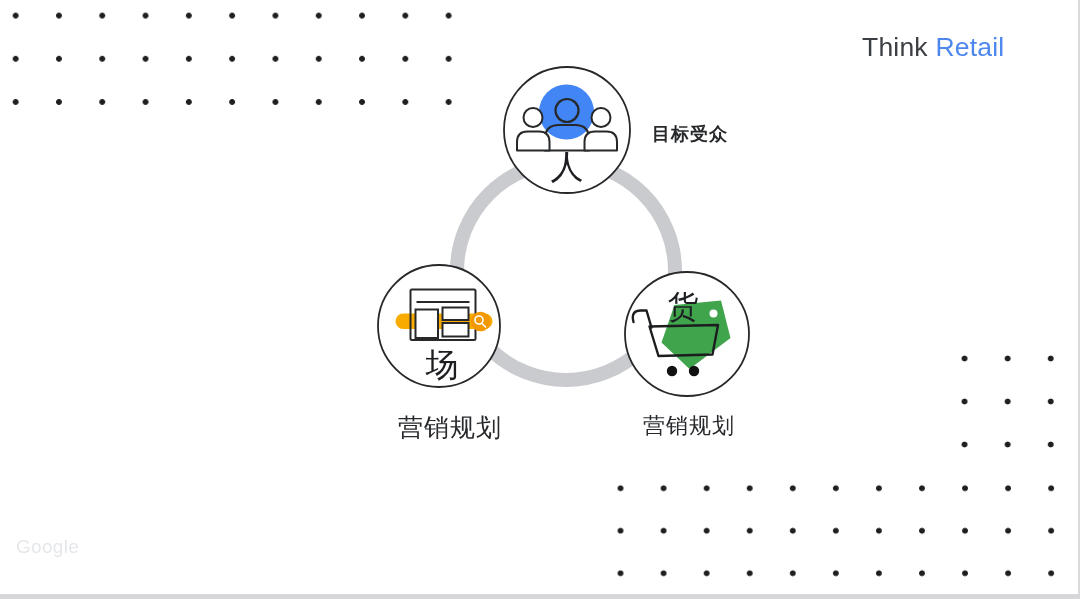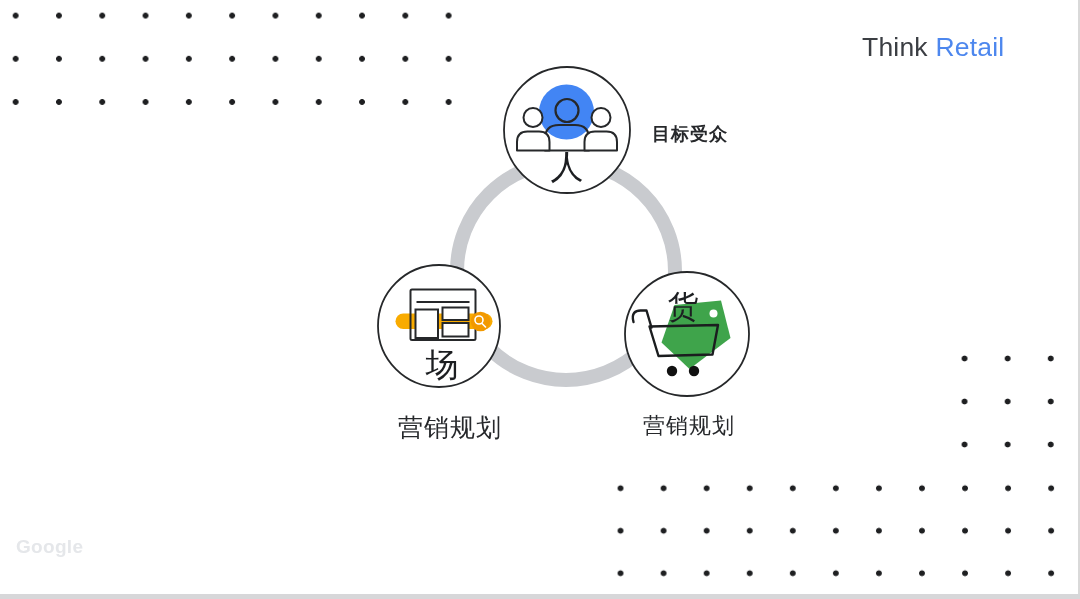--- a/index.html
+++ b/index.html
@@ -40,21 +40,21 @@
   .char-huo{left:638px;top:287px;font-size:31px;}
 
   
   .node-label{color:#26282b;letter-spacing:1px;white-space:nowrap;}
   .label-audience{left:652px;top:122px;font-size:18px;font-weight:bold;}
   .label-market{left:398px;top:411px;font-size:25px;}
   .label-goods{left:643px;top:411px;font-size:22px;}
 
   
   .google-logo{
-    left:16px;top:536px;font-size:19px;font-weight:700;
+    left:16px;top:536px;font-size:19px;font-weight:400;
     color:#e5e7ea;letter-spacing:.3px;
   }
 
   
   .edge-right{right:0;top:0;width:2.5px;height:599px;background:#d9d9d9;}
   .edge-bottom{left:0;bottom:0;width:1080px;height:5px;background:#d7d7d9;}
 </style>
 </head>
 <body>
 

